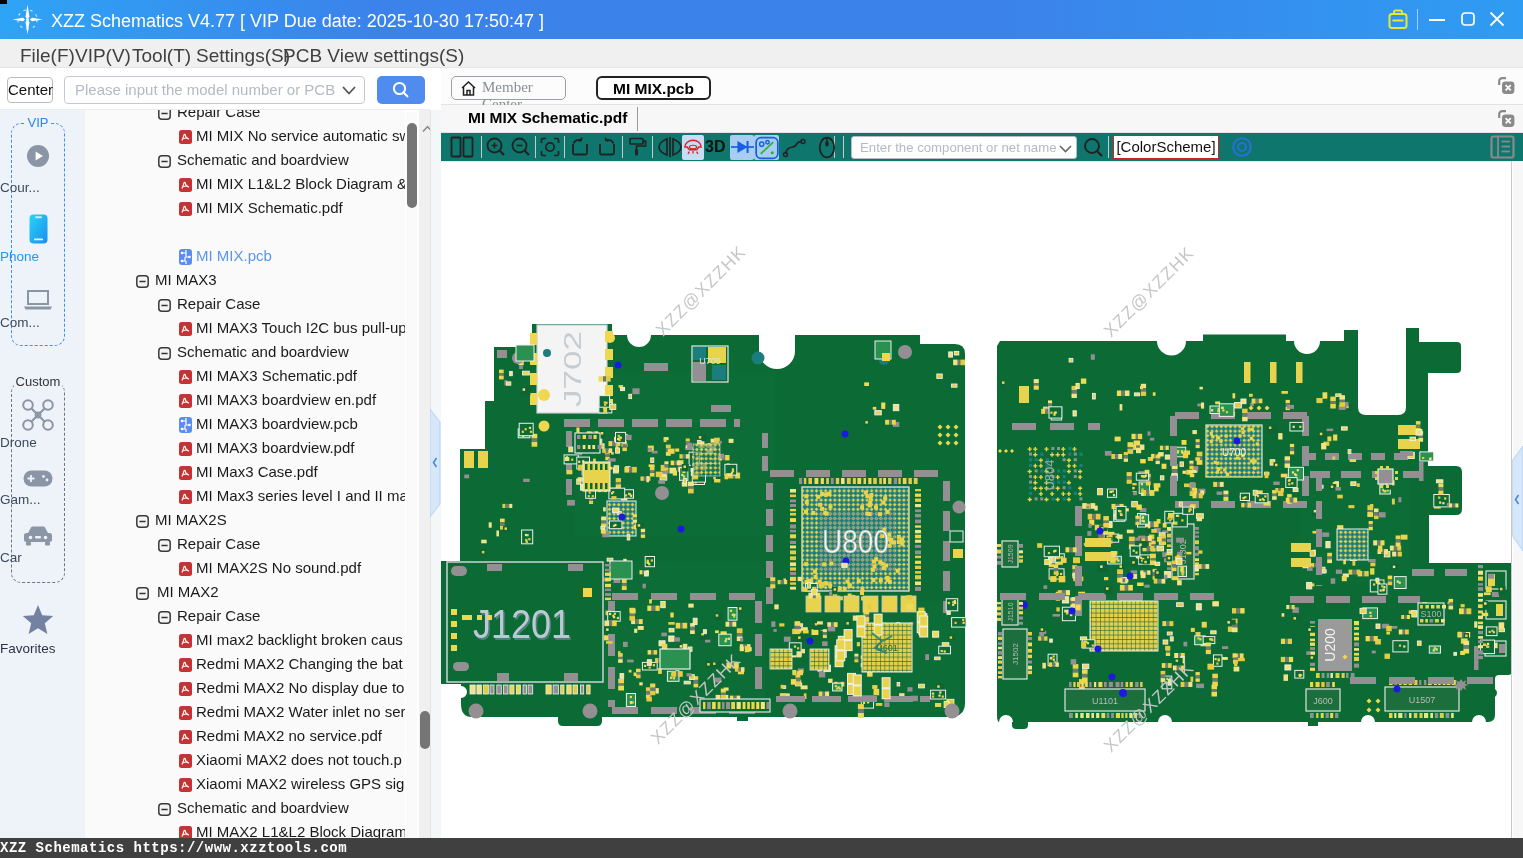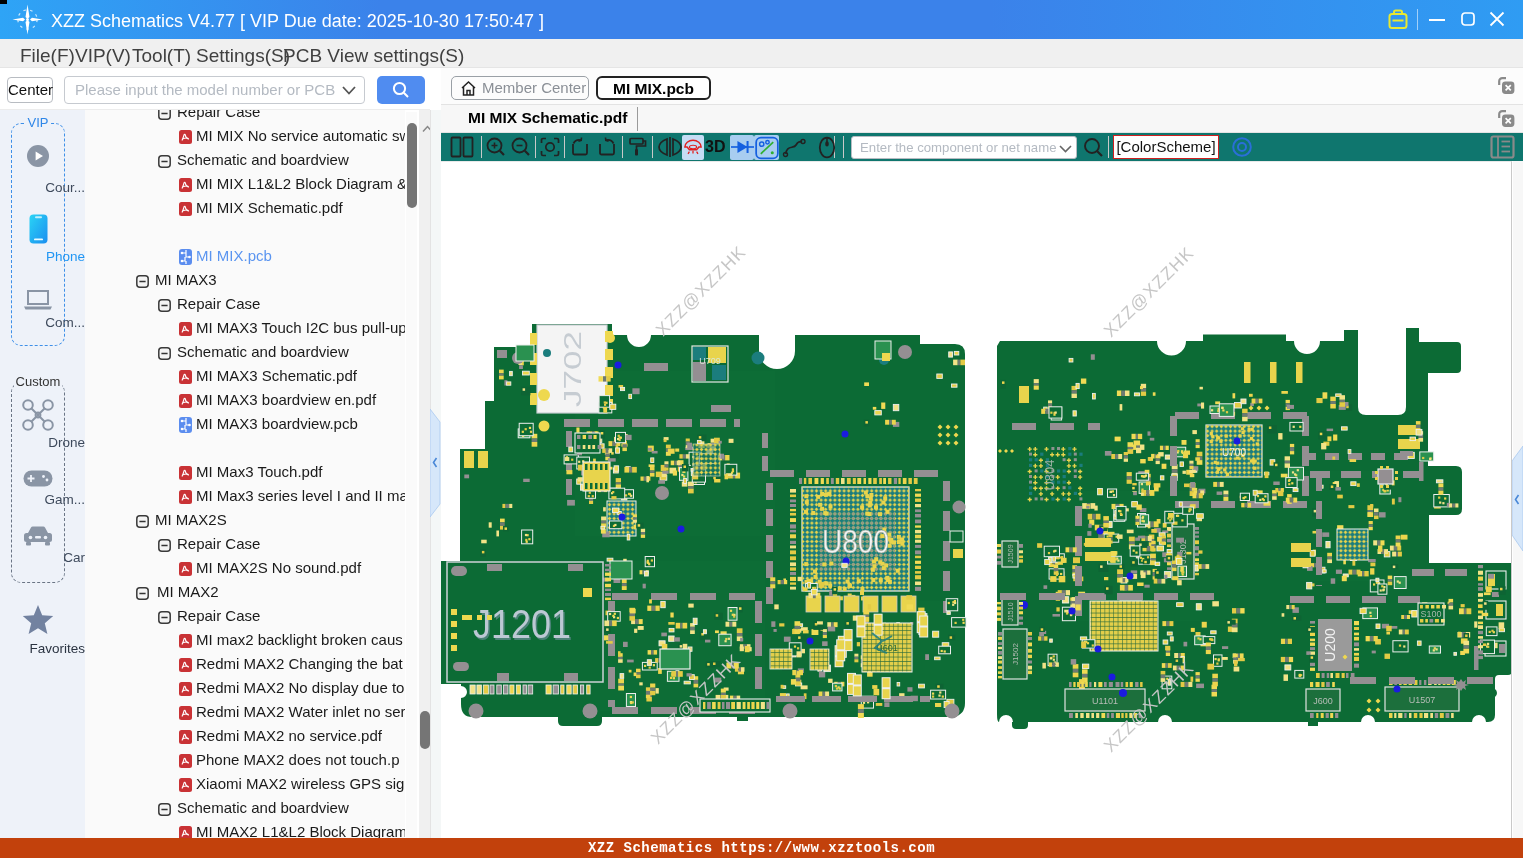--- a/index.html
+++ b/index.html
@@ -15,33 +15,33 @@
 #shrinkbtn { position:absolute; left:7px; top:9px; width:46px; height:26px; border:1px solid #b8bcc2; border-radius:4px; background:#fff; font-size:15px; color:#111; text-align:center; line-height:24px;}
 #searchbox { position:absolute; left:64px; top:8px; width:301px; height:28px; border:1px solid #c6cad0; border-radius:4px; background:#fff;}
 #searchph { position:absolute; left:10px; top:4px; font-size:15px; color:#b4bac2; }
 #searchbtn { position:absolute; left:377px; top:8px; width:48px; height:28px; background:#508cf0; border-radius:5px; }
 #sidebar { position:absolute; left:0; top:42px; width:85px; height:728px; background:#eef2f9; }
 .dashbox { position:absolute; left:11px; width:54px; border-radius:10px; }
 .vipbox { border:1.5px dashed #3d8fe8; }
 .custombox { border:1.5px dashed #6a7585; }
 .boxlabel { position:absolute; top:-9px; left:0; width:100%; text-align:center; font-size:13px; }
 .boxlabel span { padding:0 2px; background:#eef2f9; }
-.sidelabel { position:absolute; width:100%; text-align:right; font-size:13.5px; color:#3e4a5c; }
+.sidelabel { position:absolute; width:100%; text-align:left; font-size:13.5px; color:#3e4a5c; }
 #tree { position:absolute; left:85px; top:42px; width:320px; height:728px; background:#fafafa; overflow:hidden; }
 .trow { position:absolute; height:24px; font-size:15px; color:#1a1a1a; white-space:nowrap; }
 .trow .lbl { position:absolute; top:2px; }
 #divstrip { position:absolute; left:430px; top:110px; width:11px; height:728px; background:#f4f7f7; border-left:1px solid #e3e3e3;}
 #rightpane { position:absolute; left:441px; top:68px; width:1082px; height:770px; background:#fff;}
 #tabrow1 { position:absolute; left:0; top:0; width:1082px; height:37px; background:#fcfcfc; border-bottom:1px solid #e3e3e3;}
 #tabrow2 { position:absolute; left:0; top:37px; width:1082px; height:28px; background:#f7f7f7; border-bottom:1px solid #e3e3e3;}
 #toolbar2 { position:absolute; left:0; top:65px; width:1082px; height:28px; background:#0f766e; }
 #viewer { position:absolute; left:0; top:93px; width:1071px; height:677px; background:#ffffff; overflow:hidden; border-right:1px solid #c9c9c9; border-top:1px solid #e9e9e9;}
 #rightstrip { position:absolute; left:1072px; top:93px; width:10px; height:677px; background:#f7f7f7;}
-#bottombar { position:absolute; left:0; top:838px; width:1523px; height:20px; background:#c2410c; color:#fff; font-family:"Liberation Mono",monospace; font-size:14px; font-weight:bold; text-align:center; line-height:20px; letter-spacing:0.5px;}
-.membertab { position:absolute; left:10px; top:8px; width:138px; height:24px; border:1px solid #9aa0a6; border-radius:5px; background:#fcfcfc; color:#8a8f96; font-size:15px; }
+#bottombar { position:absolute; left:0; top:838px; width:1523px; height:20px; background:#404040; color:#fff; font-family:"Liberation Mono",monospace; font-size:14px; font-weight:bold; text-align:left; line-height:20px; letter-spacing:0.5px;}
+.membertab { position:absolute; left:10px; top:8px; width:115px; height:24px; border:1px solid #9aa0a6; border-radius:5px; background:#fcfcfc; color:#8a8f96; font-size:15px;font-family:Liberation Serif, serif; }
 .pcbtab { position:absolute; left:155px; top:8px; width:115px; height:24px; border:2px solid #222; border-radius:6px; background:#fff; color:#000; font-size:15.5px; font-weight:bold; text-align:center; line-height:21px;}
 .closeall { position:absolute; width:17px; height:17px; }
 .tb-sep { position:absolute; top:3px; width:1px; height:22px; background:#c9c9c9; }
 .tbicon { position:absolute; top:2px; }
 </style>
 </head>
 <body>
 
 <div id="titlebar">
   <svg class="abs" style="left:12px;top:4px" width="31" height="31" viewBox="0 0 31 31">
@@ -262,27 +262,35 @@
 <div class="trow" style="left:0;top:303px;width:320px">
         <svg class="abs" style="left:94px;top:4px" width="13" height="16" viewBox="0 0 13 16">
           <rect x="0" y="0" width="13" height="16" rx="3" fill="#5b8def"></rect>
           <path d="M3 4 h4 v4 h3.5 M3 12 h3 V8 M7 1 v3 M7 15 v-3" fill="none" stroke="#fff" stroke-width="1.2"></path>
           <circle cx="3" cy="4" r="1.3" fill="#fff"></circle>
           <circle cx="10.5" cy="8" r="1.3" fill="#fff"></circle>
           <circle cx="3" cy="12" r="1.3" fill="#fff"></circle>
         </svg>
         <span class="lbl" style="left:111px;color:#1a1a1a">MI MAX3 boardview.pcb</span>
       </div>
+<div class="trow" style="left:0;top:327px;width:320px">
+        <svg class="abs" style="left:94px;top:5px" width="13" height="14" viewBox="0 0 13 14">
+          <rect x="0" y="0" width="13" height="14" rx="2.5" fill="#c93235"></rect>
+          <path d="M3 10.5 C3.6 9.2 4.6 6.6 5 5 C5.2 4.2 6.2 4.1 6.3 5 C6.5 6.5 7.6 8.6 9.8 9.3" fill="none" stroke="#fff" stroke-width="1.1"></path>
+          <path d="M4 8.8 C5.6 8.1 8.2 7.9 9.6 8.4" fill="none" stroke="#fff" stroke-width="1.1"></path>
+        </svg>
+        <span class="lbl" style="left:111px">MI MAX3 boardview.pdf</span>
+      </div>
 <div class="trow" style="left:0;top:351px;width:320px">
         <svg class="abs" style="left:94px;top:5px" width="13" height="14" viewBox="0 0 13 14">
           <rect x="0" y="0" width="13" height="14" rx="2.5" fill="#c93235"></rect>
           <path d="M3 10.5 C3.6 9.2 4.6 6.6 5 5 C5.2 4.2 6.2 4.1 6.3 5 C6.5 6.5 7.6 8.6 9.8 9.3" fill="none" stroke="#fff" stroke-width="1.1"></path>
           <path d="M4 8.8 C5.6 8.1 8.2 7.9 9.6 8.4" fill="none" stroke="#fff" stroke-width="1.1"></path>
         </svg>
-        <span class="lbl" style="left:111px">MI Max3 Touch.pdf</span>
+        <span class="lbl" style="left:111px">MI Max3 Case.pdf</span>
       </div>
 <div class="trow" style="left:0;top:375px;width:320px">
         <svg class="abs" style="left:94px;top:5px" width="13" height="14" viewBox="0 0 13 14">
           <rect x="0" y="0" width="13" height="14" rx="2.5" fill="#c93235"></rect>
           <path d="M3 10.5 C3.6 9.2 4.6 6.6 5 5 C5.2 4.2 6.2 4.1 6.3 5 C6.5 6.5 7.6 8.6 9.8 9.3" fill="none" stroke="#fff" stroke-width="1.1"></path>
           <path d="M4 8.8 C5.6 8.1 8.2 7.9 9.6 8.4" fill="none" stroke="#fff" stroke-width="1.1"></path>
         </svg>
         <span class="lbl" style="left:111px">MI Max3 series level I and II ma</span>
       </div>
 <div class="trow" style="left:0;top:399px;width:320px">
@@ -360,21 +368,21 @@
           <path d="M4 8.8 C5.6 8.1 8.2 7.9 9.6 8.4" fill="none" stroke="#fff" stroke-width="1.1"></path>
         </svg>
         <span class="lbl" style="left:111px">Redmi MAX2 no service.pdf</span>
       </div>
 <div class="trow" style="left:0;top:639px;width:320px">
         <svg class="abs" style="left:94px;top:5px" width="13" height="14" viewBox="0 0 13 14">
           <rect x="0" y="0" width="13" height="14" rx="2.5" fill="#c93235"></rect>
           <path d="M3 10.5 C3.6 9.2 4.6 6.6 5 5 C5.2 4.2 6.2 4.1 6.3 5 C6.5 6.5 7.6 8.6 9.8 9.3" fill="none" stroke="#fff" stroke-width="1.1"></path>
           <path d="M4 8.8 C5.6 8.1 8.2 7.9 9.6 8.4" fill="none" stroke="#fff" stroke-width="1.1"></path>
         </svg>
-        <span class="lbl" style="left:111px">Phone MAX2 does not touch.p</span>
+        <span class="lbl" style="left:111px">Xiaomi MAX2 does not touch.p</span>
       </div>
 <div class="trow" style="left:0;top:663px;width:320px">
         <svg class="abs" style="left:94px;top:5px" width="13" height="14" viewBox="0 0 13 14">
           <rect x="0" y="0" width="13" height="14" rx="2.5" fill="#c93235"></rect>
           <path d="M3 10.5 C3.6 9.2 4.6 6.6 5 5 C5.2 4.2 6.2 4.1 6.3 5 C6.5 6.5 7.6 8.6 9.8 9.3" fill="none" stroke="#fff" stroke-width="1.1"></path>
           <path d="M4 8.8 C5.6 8.1 8.2 7.9 9.6 8.4" fill="none" stroke="#fff" stroke-width="1.1"></path>
         </svg>
         <span class="lbl" style="left:111px">Xiaomi MAX2 wireless GPS sign</span>
       </div>
 <div class="trow" style="left:0;top:687px;width:320px">

